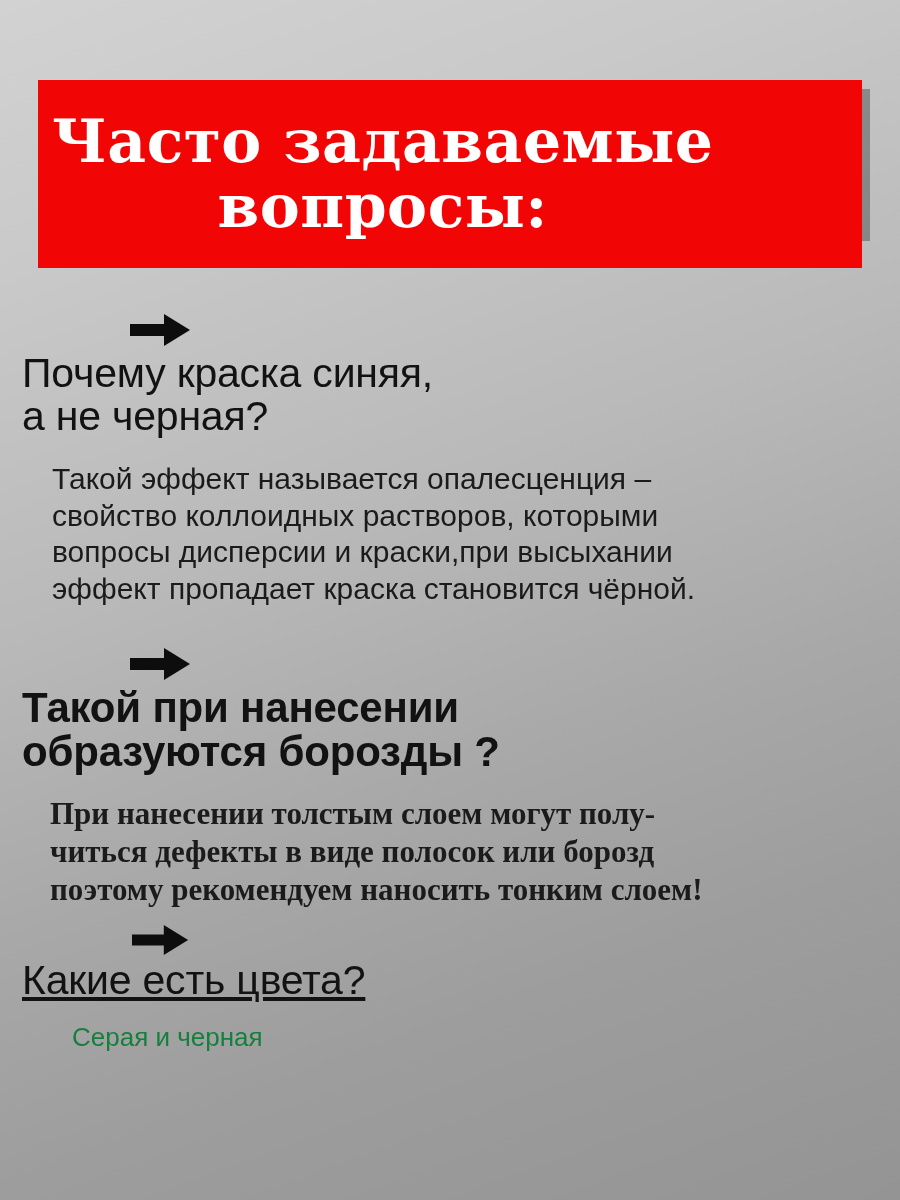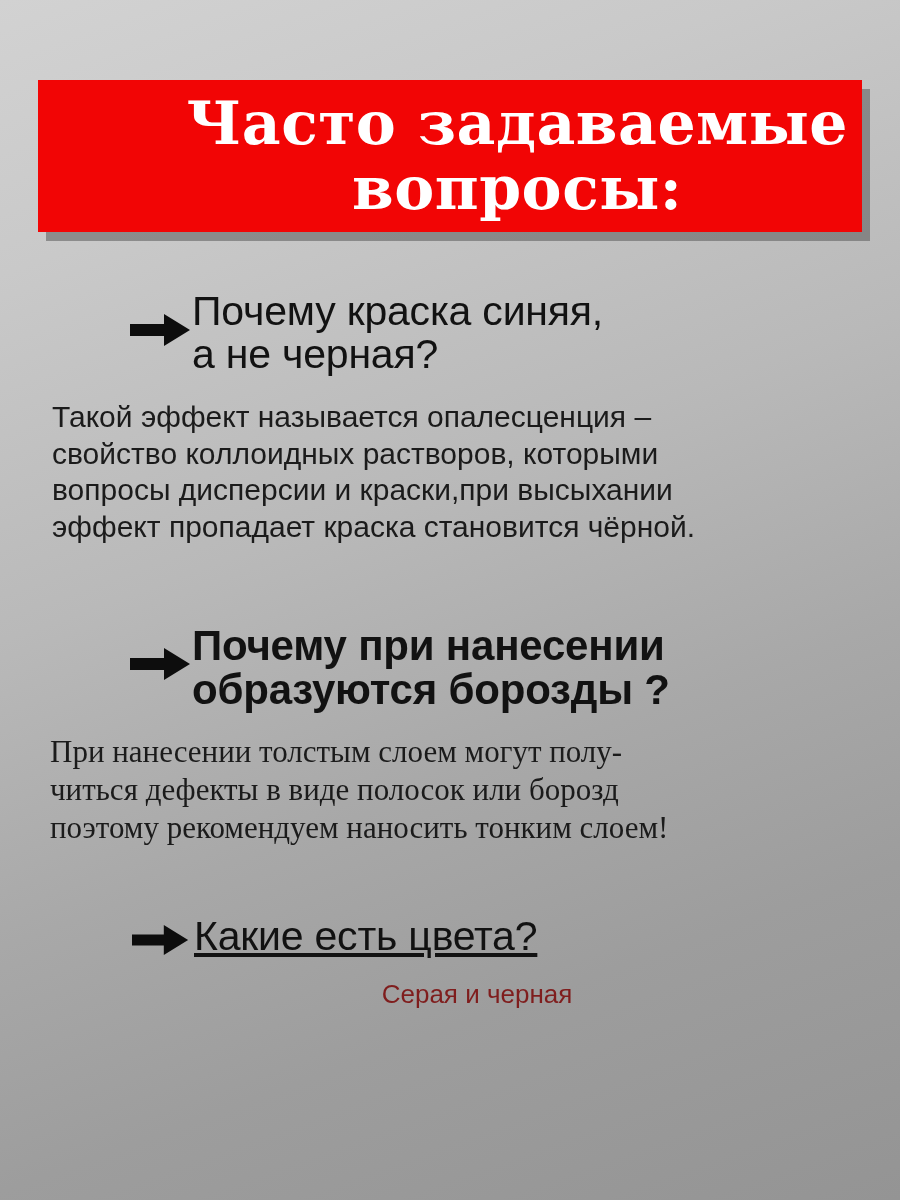--- a/index.html
+++ b/index.html
@@ -32,25 +32,25 @@
     left: 8px;
     top: 9px;
     width: 100%;
     height: 152px;
     background: #5a5a5a;
     opacity: 0.55;
   }
   .banner {
     position: relative;
     width: 100%;
-    height: 152px;
+    height: 188px;
     background: #f20505;
     display: flex;
     align-items: center;
-    justify-content: flex-end;
+    justify-content: flex-start;
   }
   .banner-text {
     color: #ffffff;
     font-family: "DejaVu Serif", serif;
     font-weight: bold;
     font-size: 60px;
     line-height: 1.08;
     text-align: center;
     letter-spacing: 0.5px;
     padding: 0 14px;
@@ -63,20 +63,21 @@
     width: 860px;
     left: 22px;
   }
   .qa-1 { top: 288px; }
   .qa-2 { top: 622px; }
   .qa-3 { top: 915px; }
 
   .q-row {
     display: flex;
     align-items: flex-start;
+    flex-direction: column;
   }
   .arrow {
     flex: 0 0 auto;
     width: 62px;
     margin-top: 22px;
     margin-left: 108px;
     line-height: 0;
   }
   .qa-3 .arrow { margin-left: 110px; margin-top: 6px; }
   .arrow svg { display: block; }
@@ -103,28 +104,28 @@
     line-height: 1.22;
     margin-top: 24px;
     margin-left: 30px;
   }
   .qa-2 .a-text {
     font-family: "Liberation Serif", serif;
     font-size: 31px;
     line-height: 1.22;
     margin-top: 22px;
     margin-left: 28px;
+    font-weight: bold;
   }
   .qa-3 .a-text {
     font-size: 26px;
     line-height: 1.2;
     margin-top: 20px;
     margin-left: 50px;
-    color: #7f1d1d;
-    text-align: center;
+    color: #15803d;
   }
 </style>
 </head>
 <body>
 
 <div class="page">
 
   <div class="banner-wrap">
     <div class="banner-shadow"></div>
     <div class="banner">
@@ -149,21 +150,21 @@
 эффект пропадает краска становится чёрной.</div>
   </div>
 
   <div class="qa qa-2">
     <div class="q-row">
       <div class="arrow">
         <svg width="62" height="40" viewBox="0 0 62 40" aria-hidden="true">
           <path d="M0 14 H34 V4 L60 20 L34 36 V26 H0 Z" fill="#0d0d0d"></path>
         </svg>
       </div>
-      <div class="q-text">Почему при нанесении
+      <div class="q-text">Такой при нанесении
 образуются борозды ?</div>
     </div>
     <div class="a-text"> При нанесении толстым слоем могут полу-
 читься дефекты в виде полосок или борозд
 поэтому рекомендуем наносить тонким слоем!</div>
   </div>
 
   <div class="qa qa-3">
     <div class="q-row">
       <div class="arrow">

